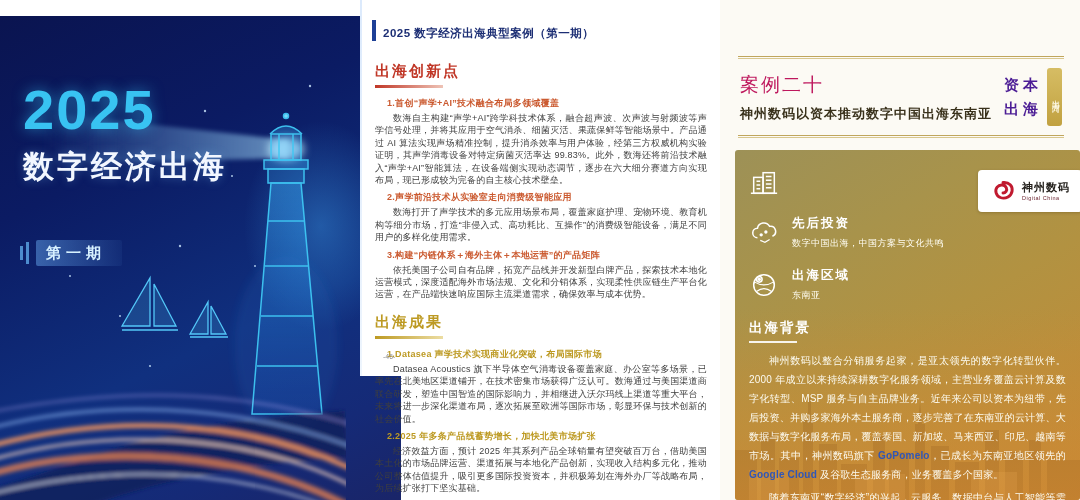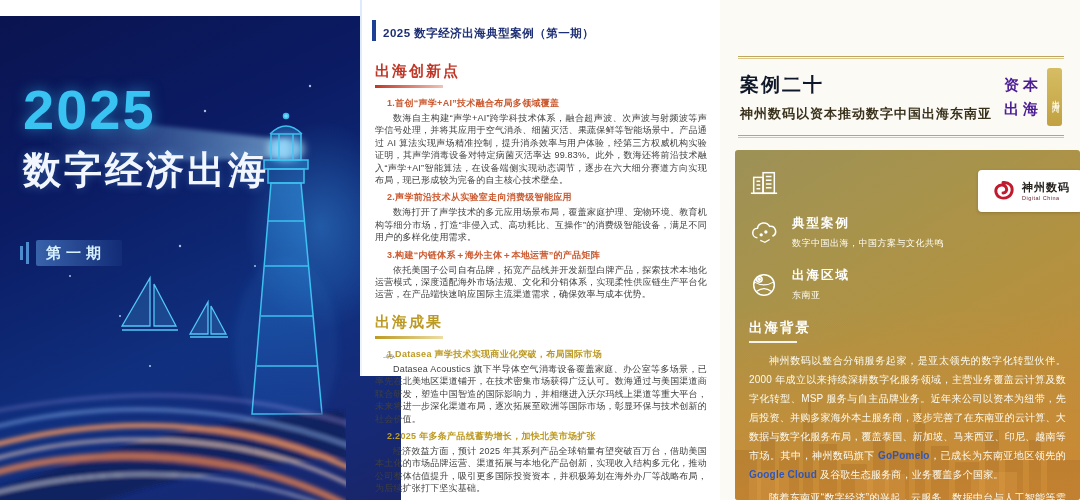--- a/index.html
+++ b/index.html
@@ -6,21 +6,21 @@
   *{box-sizing:border-box;}
   body{font-family:"Liberation Sans","DejaVu Sans",sans-serif;}
   .stage{position:relative;width:1080px;height:500px;background:#ffffff;overflow:hidden;margin:0 auto;}
 
   
   .page-cover{position:absolute;left:0;top:16px;width:401px;height:500px;overflow:hidden;
     background:linear-gradient(155deg,#0a1450 0%,#0b1b63 30%,#10307f 62%,#152a77 82%,#1a2466 100%);}
   .cover-glow{position:absolute;right:-30px;top:60px;width:220px;height:300px;border-radius:50%;
     background:radial-gradient(closest-side,rgba(70,180,255,0.35),rgba(70,180,255,0) 70%);}
   .cover-year{position:absolute;left:23px;top:66px;font-size:56px;font-weight:bold;color:#38c3f2;letter-spacing:2px;line-height:1;text-shadow:0 0 14px rgba(56,195,242,.55);}
-  .cover-t1{position:absolute;left:23px;top:134px;font-size:38px;font-weight:bold;color:#f2f7ff;letter-spacing:3px;line-height:1.1;text-shadow:0 0 10px rgba(120,200,255,.35);}
+  .cover-t1{position:absolute;left:23px;top:134px;font-size:31px;font-weight:bold;color:#f2f7ff;letter-spacing:3px;line-height:1.1;text-shadow:0 0 10px rgba(120,200,255,.35);}
   .cover-t2{position:absolute;left:23px;top:176px;font-size:31px;font-weight:bold;color:#f2f7ff;letter-spacing:3px;line-height:1.1;text-shadow:0 0 10px rgba(120,200,255,.35);}
   .issue-row{position:absolute;left:20px;top:224px;display:flex;align-items:center;gap:7px;}
   .issue-bars{display:flex;gap:3px;align-items:center;}
   .issue-bars span{display:block;width:3px;background:#5ea9e8;opacity:.8;}
   .issue-bars .b1{height:14px;} .issue-bars .b2{height:22px;}
   .issue-badge{height:26px;padding:0 16px 0 10px;display:flex;align-items:center;border-radius:2px;
     background:linear-gradient(90deg,rgba(110,180,250,.45),rgba(110,180,250,.06));
     color:#d7f1ff;font-size:15px;font-weight:bold;letter-spacing:5px;}
   .cover-art{position:absolute;left:0;top:0;width:346px;height:500px;}
   .cover-footer{position:absolute;left:0;bottom:0;width:100%;text-align:center;color:#c9d4f0;}
@@ -43,21 +43,21 @@
   .item-heading.gold{color:#bd9a23;}
   .item-body{font-size:9px;line-height:12.4px;color:#3f3f3f;text-align:justify;text-indent:2em;letter-spacing:.2px;}
   .sec-gap{height:12px;}
   .page-num{position:absolute;left:23px;bottom:16px;font-size:7px;color:#8f8f8f;}
 
   
   .page-right{position:absolute;left:720px;top:0;width:360px;height:500px;background:#fcfaf4;}
   .r-header{position:absolute;left:18px;top:56px;width:326px;}
   .dline{height:3px;border-top:1px solid #c0a65d;border-bottom:1px solid #d9c78e;}
   .r-head-row{display:flex;justify-content:space-between;align-items:center;padding:9px 2px 9px 2px;}
-  .case-no{font-size:19px;font-weight:bold;color:#0f172a;letter-spacing:2px;}
+  .case-no{font-size:19px;font-weight:normal;color:#be185d;letter-spacing:2px;}
   .case-title{font-size:13px;font-weight:bold;color:#3a321c;margin-top:7px;letter-spacing:1px;}
   .cat-wrap{display:flex;align-items:center;gap:5px;}
   .cat-txt{font-size:15px;font-weight:bold;color:#4c1d95;letter-spacing:4px;line-height:24px;text-align:center;}
   .cat-tag{width:15px;height:58px;border-radius:3px;background:linear-gradient(#d6bd64,#c1a140);
     display:flex;align-items:center;justify-content:center;}
   .cat-tag span{writing-mode:vertical-rl;font-size:8px;color:#fffbe9;letter-spacing:2px;}
   .gold-panel{position:absolute;left:15px;top:150px;width:345px;height:350px;border-radius:3px;overflow:hidden;
     background:linear-gradient(150deg,#9d9157 0%,#a8934b 28%,#b29241 52%,#ba8f3c 72%,#bf8a38 100%);}
   .panel-warm{position:absolute;left:0;bottom:0;width:100%;height:55%;
     background:linear-gradient(to top,rgba(216,136,48,.55),rgba(216,136,48,0));}
@@ -282,21 +282,21 @@
         </div>
 
         <div class="info-row">
           <svg class="info-icon" viewBox="0 0 32 32" stroke="#ffffff" stroke-width="1.6" fill="none">
             <path d="M9 22 a5 5 0 0 1 0-10 a7 7 0 0 1 13-2 a5.5 5.5 0 0 1 3 10.5"></path>
             <circle cx="13" cy="19" r="1" fill="#ffffff"></circle>
               <circle cx="18" cy="16" r="1" fill="#ffffff"></circle>
             <path d="M12 25 l5 2 l5 -3" stroke-width="1.3"></path>
           </svg>
           <div>
-            <div class="info-label">典型案例</div>
+            <div class="info-label">先后投资</div>
             <div class="info-value">数字中国出海，中国方案与文化共鸣</div>
           </div>
         </div>
 
         <div class="info-row">
           <svg class="info-icon" viewBox="0 0 32 32" stroke="#ffffff" stroke-width="1.6" fill="none">
             <circle cx="16" cy="17" r="11"></circle>
             <path d="M6 14 q10 6 20 0" stroke-width="1.2"></path>
             <path d="M8 24 q8 -6 16 0" stroke-width="1.2"></path>
             <circle cx="11" cy="11" r="3" fill="rgba(255,255,255,0.2)"></circle>

